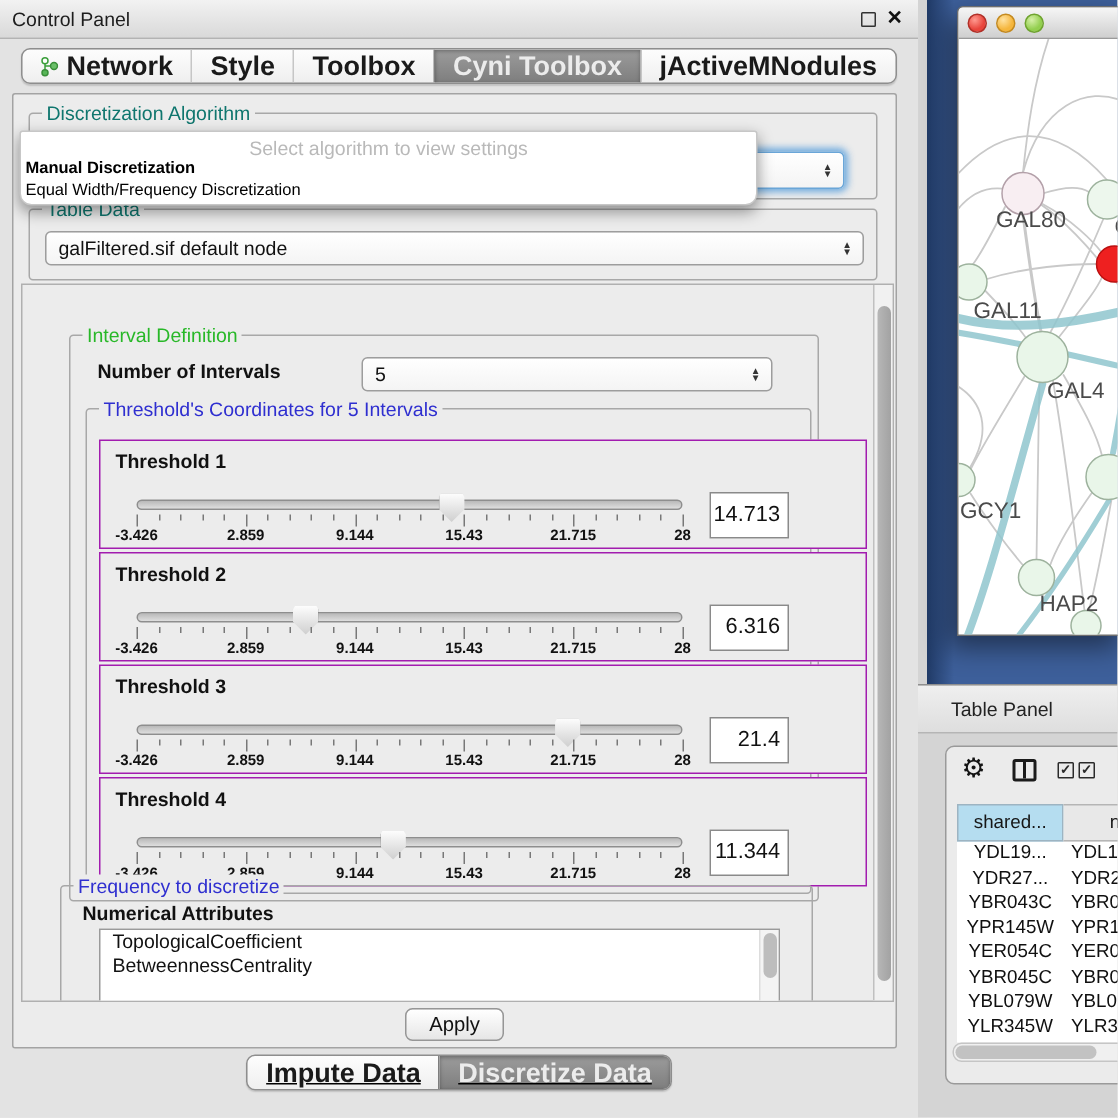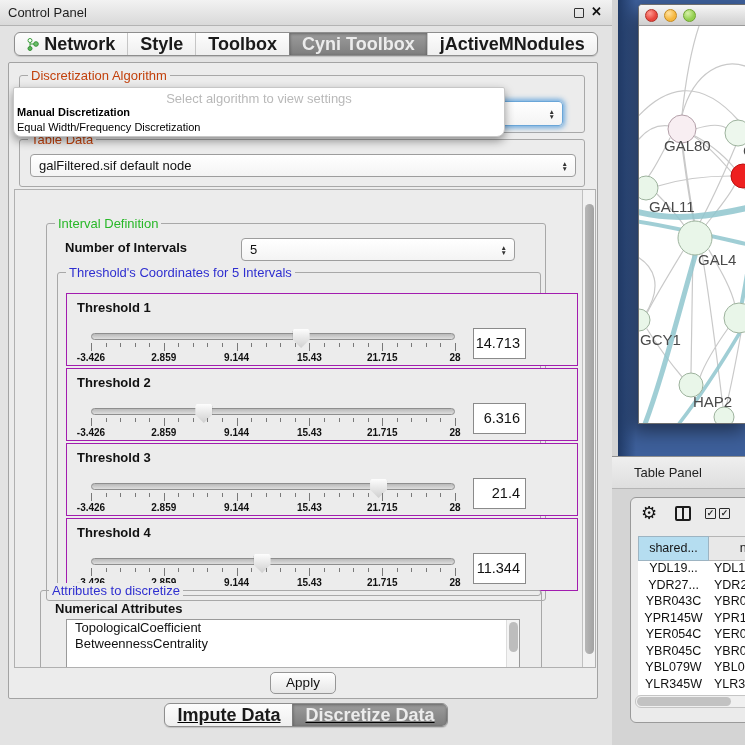--- a/index.html
+++ b/index.html
@@ -24,21 +24,21 @@
   .seg:first-child { border-left:none; }
   .seg.sel { background:linear-gradient(#9c9c9c,#7e7e7e); color:#ececec; border-left-color:#7e7e7e;
              box-shadow:inset 0 1px 3px rgba(0,0,0,.35); }
   .seg .nicon { margin-right:5px; display:inline-flex; }
 
   #panel { position:absolute; left:8px; top:62px; width:590px; height:637px;
            background:#ececec; border:1px solid #a3a3a3; border-radius:2px; overflow:hidden; }
 
   .group { position:absolute; border:1px solid #a8a8a8; border-radius:3px; }
   .group > .glabel { position:absolute; top:-8px; left:8px; background:#ececec; padding:0 3px;
-                     font-size:13px; color:#c2410c; white-space:nowrap; }
+                     font-size:13px; color:#0f766e; white-space:nowrap; }
   .glabel.green { color:#28b828; } .glabel.blue { color:#2f2fd0; }
 
   .combo { position:absolute; background:linear-gradient(#ffffff,#f4f4f4); border:1px solid #9d9d9d;
            border-radius:4px; font-size:13px; color:#111; line-height:21px; padding-left:8px; }
   .stepper { position:absolute; right:7px; top:0; height:100%; display:flex; flex-direction:column;
              justify-content:center; line-height:5px; font-size:6.5px; color:#333; }
   #algo-combo { left:20px; top:38px; width:534px; height:25px; z-index:4;
                 border:1px solid #6aa6d8; box-shadow:0 0 5px 2px rgba(90,160,220,.85); }
 
   #popup { position:absolute; left:4px; top:24px; width:492px; height:50px; z-index:50;
@@ -371,21 +371,21 @@
                     <b style="left: 80%;">21.715</b>
                     <b style="left: 100%;">28</b>
                   </div>
                   <div class="tvalue">11.344</div>
                 </div>
               </div>
           </div>
         </div>
 
         <div class="group" style="left:25px;top:400px;width:502px;height:120px;">
-          <span class="glabel blue">Attributes to discretize</span>
+          <span class="glabel blue">Frequency to discretize</span>
           <span class="bold13" style="left:14px;top:10px;">Numerical Attributes</span>
           <div id="attr-list">
             <div id="attr-items">
                 <div class="item">TopologicalCoefficient</div>
                 <div class="item">BetweennessCentrality</div>
               </div>
             <div id="attr-scroll">
                 <div class="thumb"></div>
               </div>
           </div>

